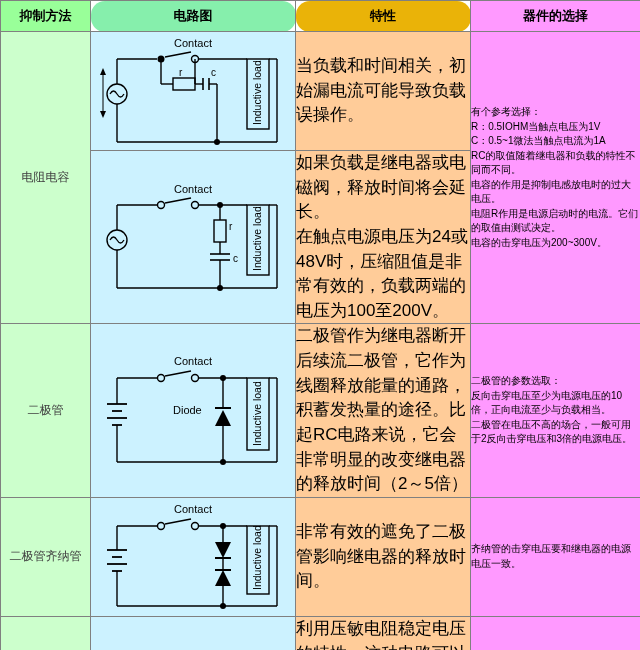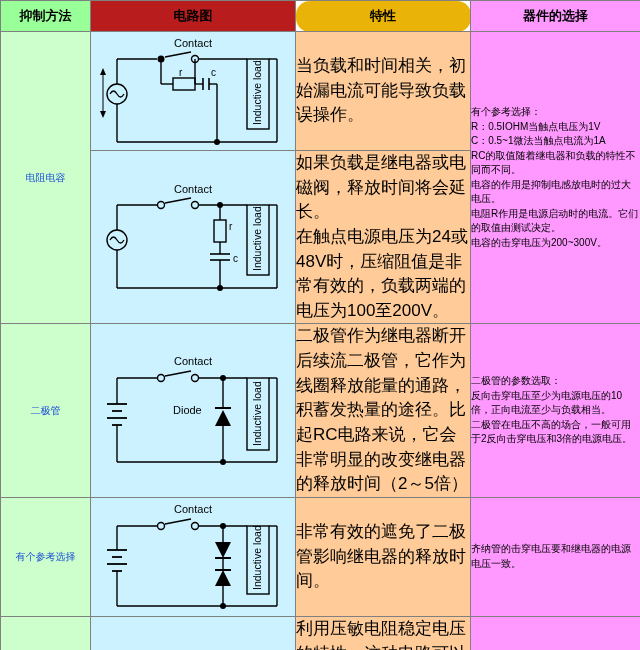--- a/index.html
+++ b/index.html
@@ -32,29 +32,29 @@
 
   
   .hdr {
     height: 30px;
     text-align: center;
     font-weight: bold;
     font-size: 13px;
     color: #000;
   }
   .hdr.h1 { background: #99ff99; }
-  .hdr.h2 { background: #b91c1c; }
+  .hdr.h2 { background: #86efac; border-radius: 14px; }
   .hdr.h3 { background: #eab308; border-radius: 14px; }
   .hdr.h4 { background: #ff99ff; }
 
   .method {
     background: #ccffcc;
     text-align: center;
-    font-size: 10px;
-    color: #1d4ed8;
+    font-size: 12px;
+    color: #404040;
   }
   .circuit {
     background: #ccf2ff;
     text-align: right;
     position: relative;
   }
   .charact {
     background: #ffcc99;
     font-size: 17px;
     line-height: 1.45;
@@ -216,21 +216,21 @@
         <line x1="22" y1="112" x2="182" y2="112" stroke="#000" stroke-width="1.4"></line>
       </svg>
     </td>
     <td class="charact">二极管作为继电器断开后续流二极管，它作为线圈释放能量的通路，积蓄发热量的途径。比起RC电路来说，它会非常明显的改变继电器的释放时间（2～5倍）</td>
     <td class="choice" style="white-space:pre-line;">二极管的参数选取：
 反向击穿电压至少为电源电压的10倍，正向电流至少与负载相当。
 二极管在电压不高的场合，一般可用于2反向击穿电压和3倍的电源电压。</td>
   </tr>
 
   <tr>
-    <td class="method">有个参考选择</td>
+    <td class="method">二极管齐纳管</td>
     <td class="circuit">
       <svg class="svgwrap" width="196" height="118" viewBox="0 0 196 118">
         <text x="98" y="15" text-anchor="middle" font-size="11" font-family="Liberation Sans, sans-serif" fill="#000">Contact</text>
         <line x1="22" y1="28" x2="62" y2="28" stroke="#000" stroke-width="1.4"></line>
         <circle cx="66" cy="28" r="3.5" fill="none" stroke="#000" stroke-width="1.4"></circle>
         <line x1="70" y1="26" x2="96" y2="21" stroke="#000" stroke-width="1.4"></line>
         <circle cx="100" cy="28" r="3.5" fill="none" stroke="#000" stroke-width="1.4"></circle>
         <line x1="104" y1="28" x2="152" y2="28" stroke="#000" stroke-width="1.4"></line>
         <rect x="152" y="28" width="22" height="68" fill="none" stroke="#000" stroke-width="1.4"></rect>
         <line x1="174" y1="28" x2="182" y2="28" stroke="#000" stroke-width="1.4"></line>

